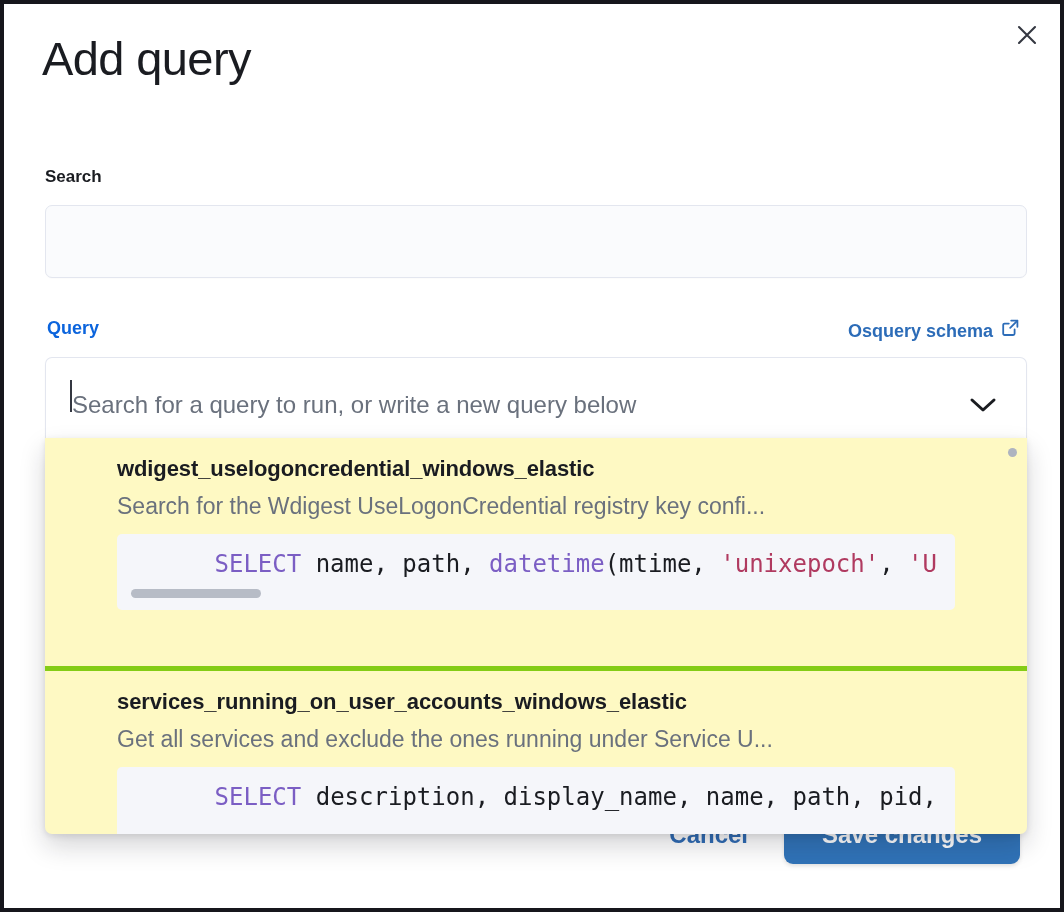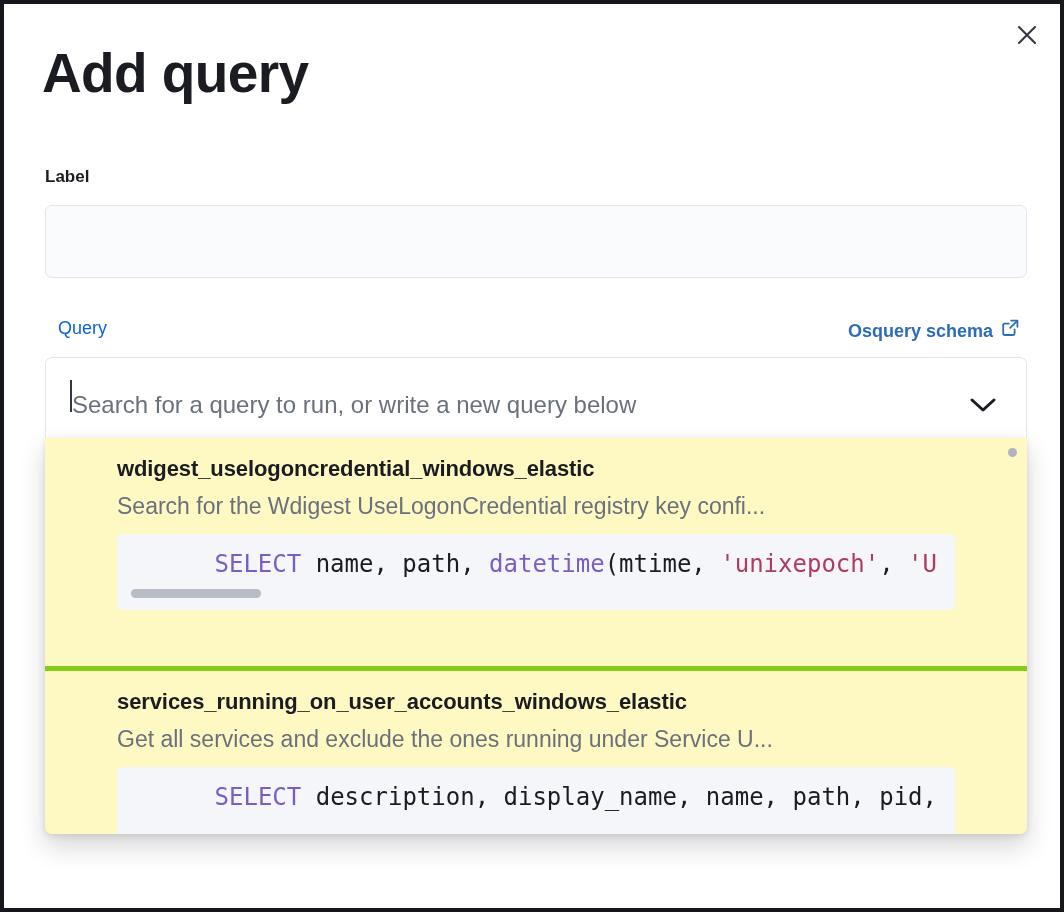--- a/index.html
+++ b/index.html
@@ -41,24 +41,24 @@
     align-items: center;
     justify-content: center;
     cursor: pointer;
     color: #343741;
   }
   .close-btn svg { display: block; }
 
   .modal-title {
     position: absolute;
     left: 38px;
-    top: 42px;
-    font-size: 55px;
+    top: 31px;
+    font-size: 47px;
     line-height: 1;
-    font-weight: 700;
+    font-weight: 400;
     letter-spacing: -0.6px;
     color: #1a1c21;
   }
 
   
   .field-label {
     position: absolute;
     left: 41px;
     font-size: 17px;
     font-weight: 700;
@@ -80,24 +80,24 @@
     font-family: "Liberation Sans", sans-serif;
     font-size: 19px;
     color: #343741;
     padding: 0 16px;
     outline: none;
   }
 
   
   .query-label {
     position: absolute;
-    left: 54px;
+    left: 43px;
     top: 314px;
     font-size: 18px;
-    font-weight: 400;
+    font-weight: 700;
     color: #0b64dd;
     cursor: pointer;
   }
   .schema-link {
     position: absolute;
     right: 40px;
     top: 313px;
     display: flex;
     align-items: flex-end;
     gap: 8px;
@@ -281,21 +281,21 @@
   <div class="modal">
 
     <div class="close-btn">
       <svg width="22" height="22" viewBox="0 0 22 22" fill="none" aria-hidden="true">
         <path d="M3 3 L19 19 M19 3 L3 19" stroke="#343741" stroke-width="2.1" stroke-linecap="round"></path>
       </svg>
     </div>
 
     <div class="modal-title">Add query</div>
 
-    <div class="field-label label-lbl">Label</div>
+    <div class="field-label label-lbl">Search</div>
     <input class="text-input" type="text" value="" placeholder="" style="">
 
     <div class="query-label">Query</div>
 
     <a class="schema-link" href="#">
       <span>Osquery schema</span>
       <span class="ext-icon">
         <svg width="19" height="19" viewBox="0 0 19 19" fill="none" aria-hidden="true">
           <path d="M10.2 2.6 H16.4 V8.8" stroke="#2c6cb8" stroke-width="1.8" stroke-linecap="round" stroke-linejoin="round"></path>
           <path d="M16.2 2.8 L9.2 9.8" stroke="#2c6cb8" stroke-width="1.8" stroke-linecap="round"></path>
@@ -307,20 +307,24 @@
     <div class="combo">
       <span class="combo-caret"></span>
       <span class="combo-placeholder">Search for a query to run, or write a new query below</span>
       <span class="combo-chevron">
         <svg width="30" height="18" viewBox="0 0 30 18" fill="none" aria-hidden="true">
           <path d="M4 4 L15 14 L26 4" stroke="#1a1c21" stroke-width="3" stroke-linecap="round" stroke-linejoin="round"></path>
         </svg>
       </span>
     </div>
 
+    <div class="footer">
+      <button class="btn-cancel">Cancel</button>
+      <button class="btn-save">Save changes</button>
+    </div>
 
     <div class="dropdown">
       <div class="dropdown-scrollthumb"></div>
       <div id="option-list">
           <div class="option">
             <div class="option-title">wdigest_uselogoncredential_windows_elastic</div>
             <div class="option-desc">Search for the Wdigest UseLogonCredential registry key confi...</div>
             <div class="code-block">
               <div class="code-line"><span class="tok-kw">SELECT</span><span class="tok-pl"> name, path, </span><span class="tok-fn">datetime</span><span class="tok-pl">(mtime, </span><span class="tok-str">'unixepoch'</span><span class="tok-pl">, </span><span class="tok-str">'U</span></div>
               <div class="code-scroll"></div>

